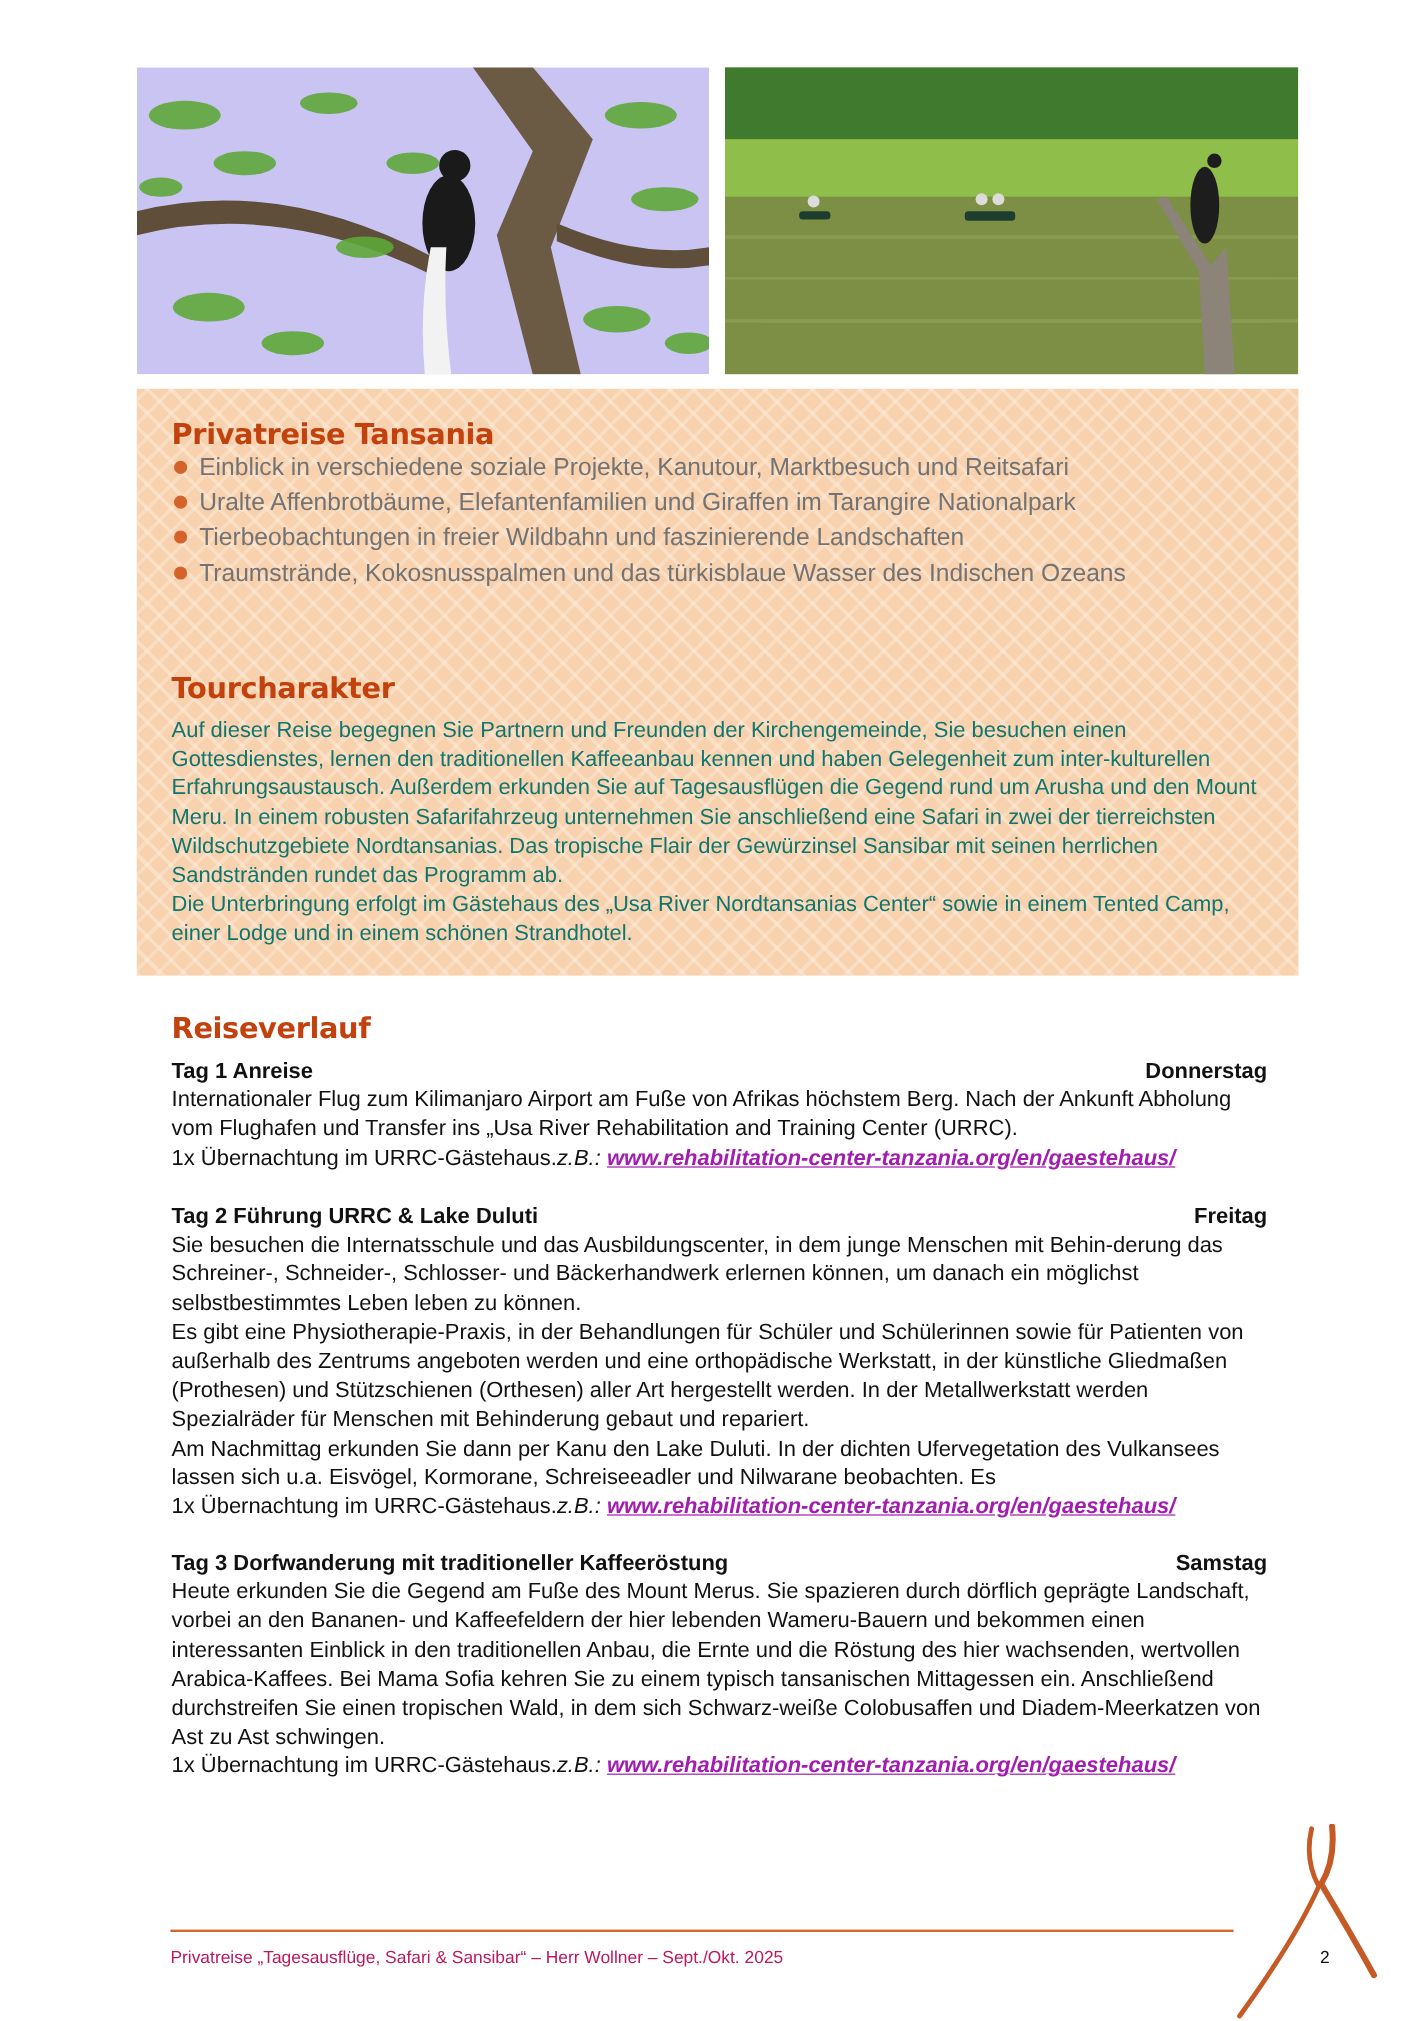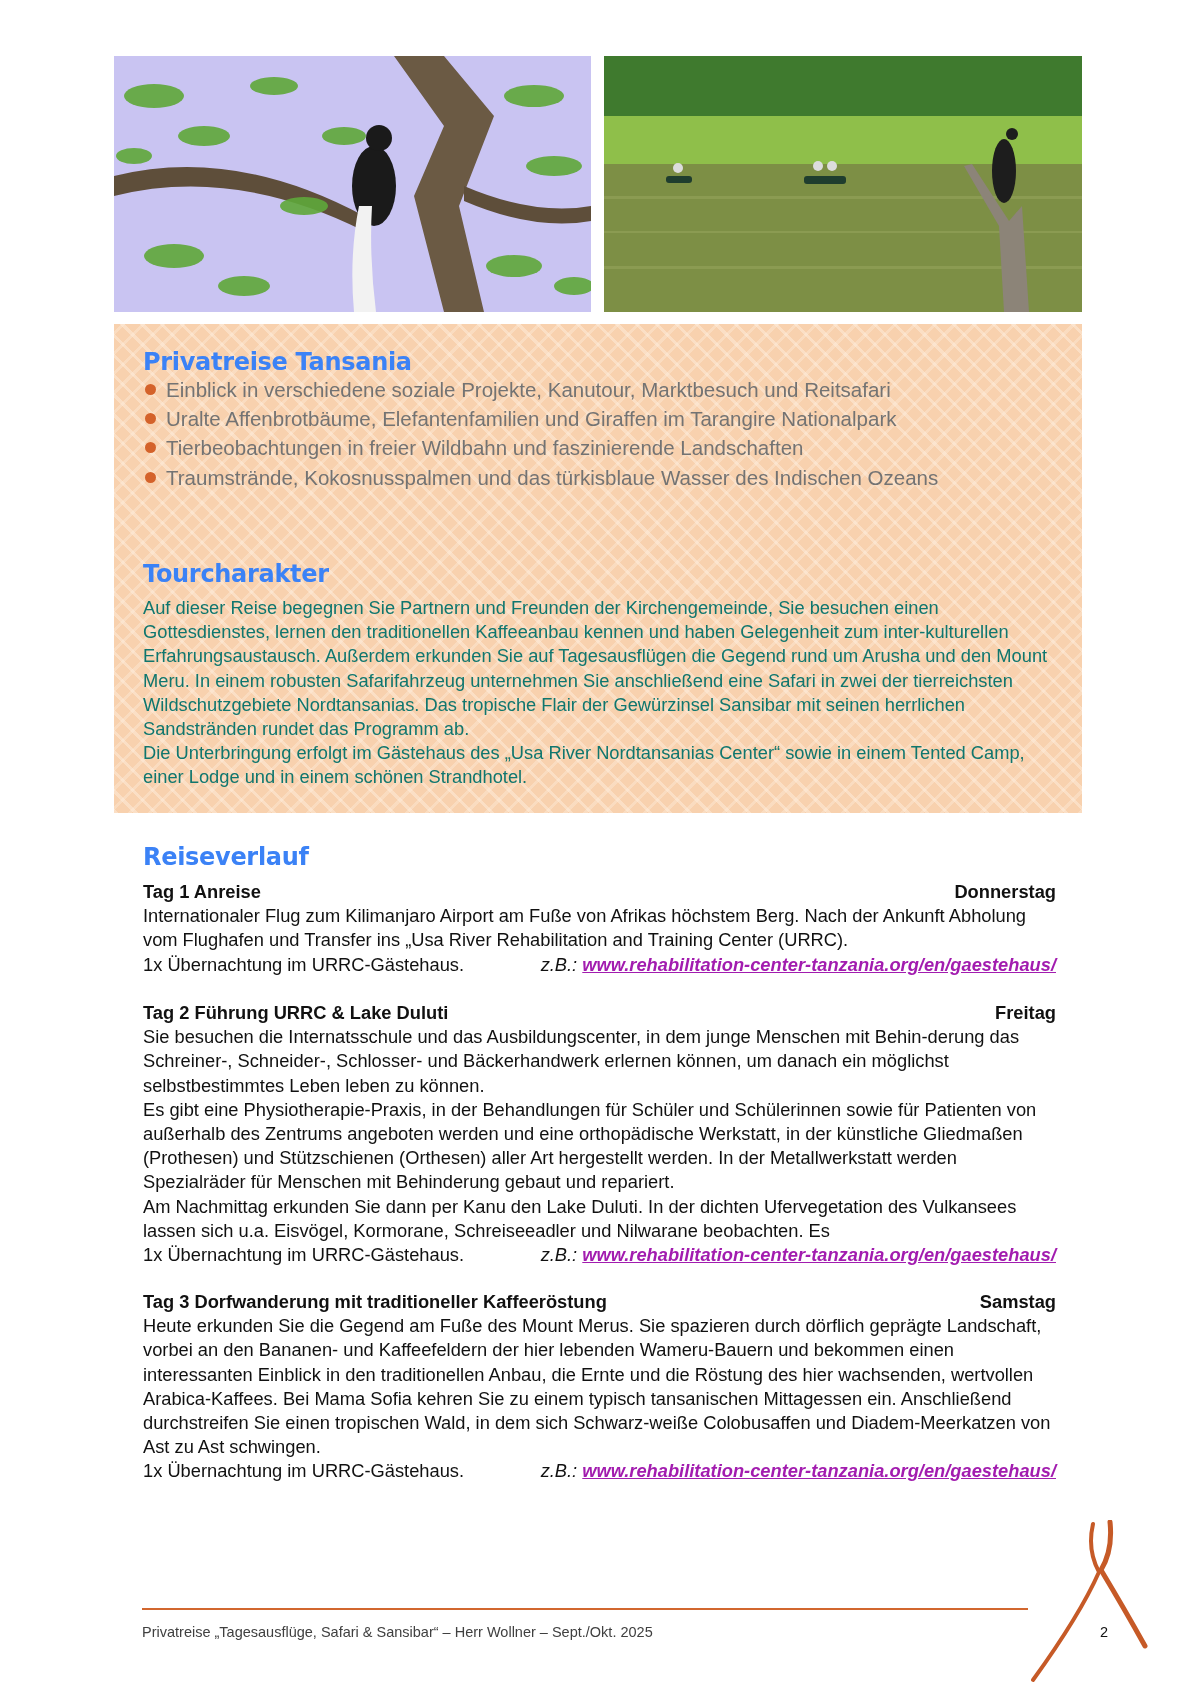--- a/index.html
+++ b/index.html
@@ -9,37 +9,37 @@
   .photo svg { display:block; width:100%; height:100%; }
   #photo-left { left:114px; width:477px; }
   #photo-right { left:604px; width:478px; }
 
   .orange-box { position:absolute; left:114px; top:324px; width:968px; height:489px;
     background-color:#f8d1ae;
     background-image:
       repeating-linear-gradient(45deg, rgba(255,240,225,0.45) 0 3px, transparent 3px 14px),
       repeating-linear-gradient(-45deg, rgba(255,240,225,0.35) 0 3px, transparent 3px 14px);
   }
-  .h2 { position:absolute; font-family:"DejaVu Sans", sans-serif; font-weight:bold; color:#3b82f6;
+  .h2 { position:absolute; font-family:"DejaVu Sans", sans-serif; font-weight:bold; color:#c2410c;
         font-size:24px; letter-spacing:-0.3px; margin:0; }
   .bullets { position:absolute; left:143px; top:375px; margin:0; padding:0; list-style:none; }
   .bullets li { position:relative; padding-left:23px; font-size:20.5px; line-height:29.2px; color:#737373; }
   .bullets li .dot { position:absolute; left:2px; top:9px; width:11px; height:11px; border-radius:50%; background:#d4622a; }
   .para { position:absolute; left:143px; width:920px; font-size:18.3px; line-height:24.2px; color:#0f766e; margin:0; }
   .para p { margin:0; }
 
   .day { position:absolute; left:143px; width:913px; font-size:18.3px; line-height:24.2px; }
   .day-head { display:flex; justify-content:space-between; font-weight:bold; }
   .day p { margin:0; }
-  .stay { display:flex; justify-content:space-between; }
+  .stay { display:flex; justify-content:flex-start; }
   .stay .ref { font-style:italic; }
   .stay .ref a { color:#a21caf; text-decoration:underline;font-weight:bold; }
 
   .footer-line { position:absolute; left:142px; top:1608px; width:886px; height:2px; background:#d2672f; }
-  .footer-text { position:absolute; left:142px; top:1624px; font-size:14.5px; color:#404040; }
+  .footer-text { position:absolute; left:142px; top:1624px; font-size:14.5px; color:#be185d; }
   .page-num { position:absolute; left:1100px; top:1624px; font-size:14.5px; color:#111; }
   .logo { position:absolute; left:1025px; top:1520px; width:130px; height:164px; }
 </style>
 </head>
 <body>
 
 <div class="photo" id="photo-left">
   <svg viewBox="0 0 477 256" preserveAspectRatio="none">
     <rect width="477" height="256" fill="#c9c4f2"></rect>
     <path d="M280 0 L330 70 L300 140 L330 256 L370 256 L345 150 L380 60 L330 0 Z" fill="#6b5a44"></path>

